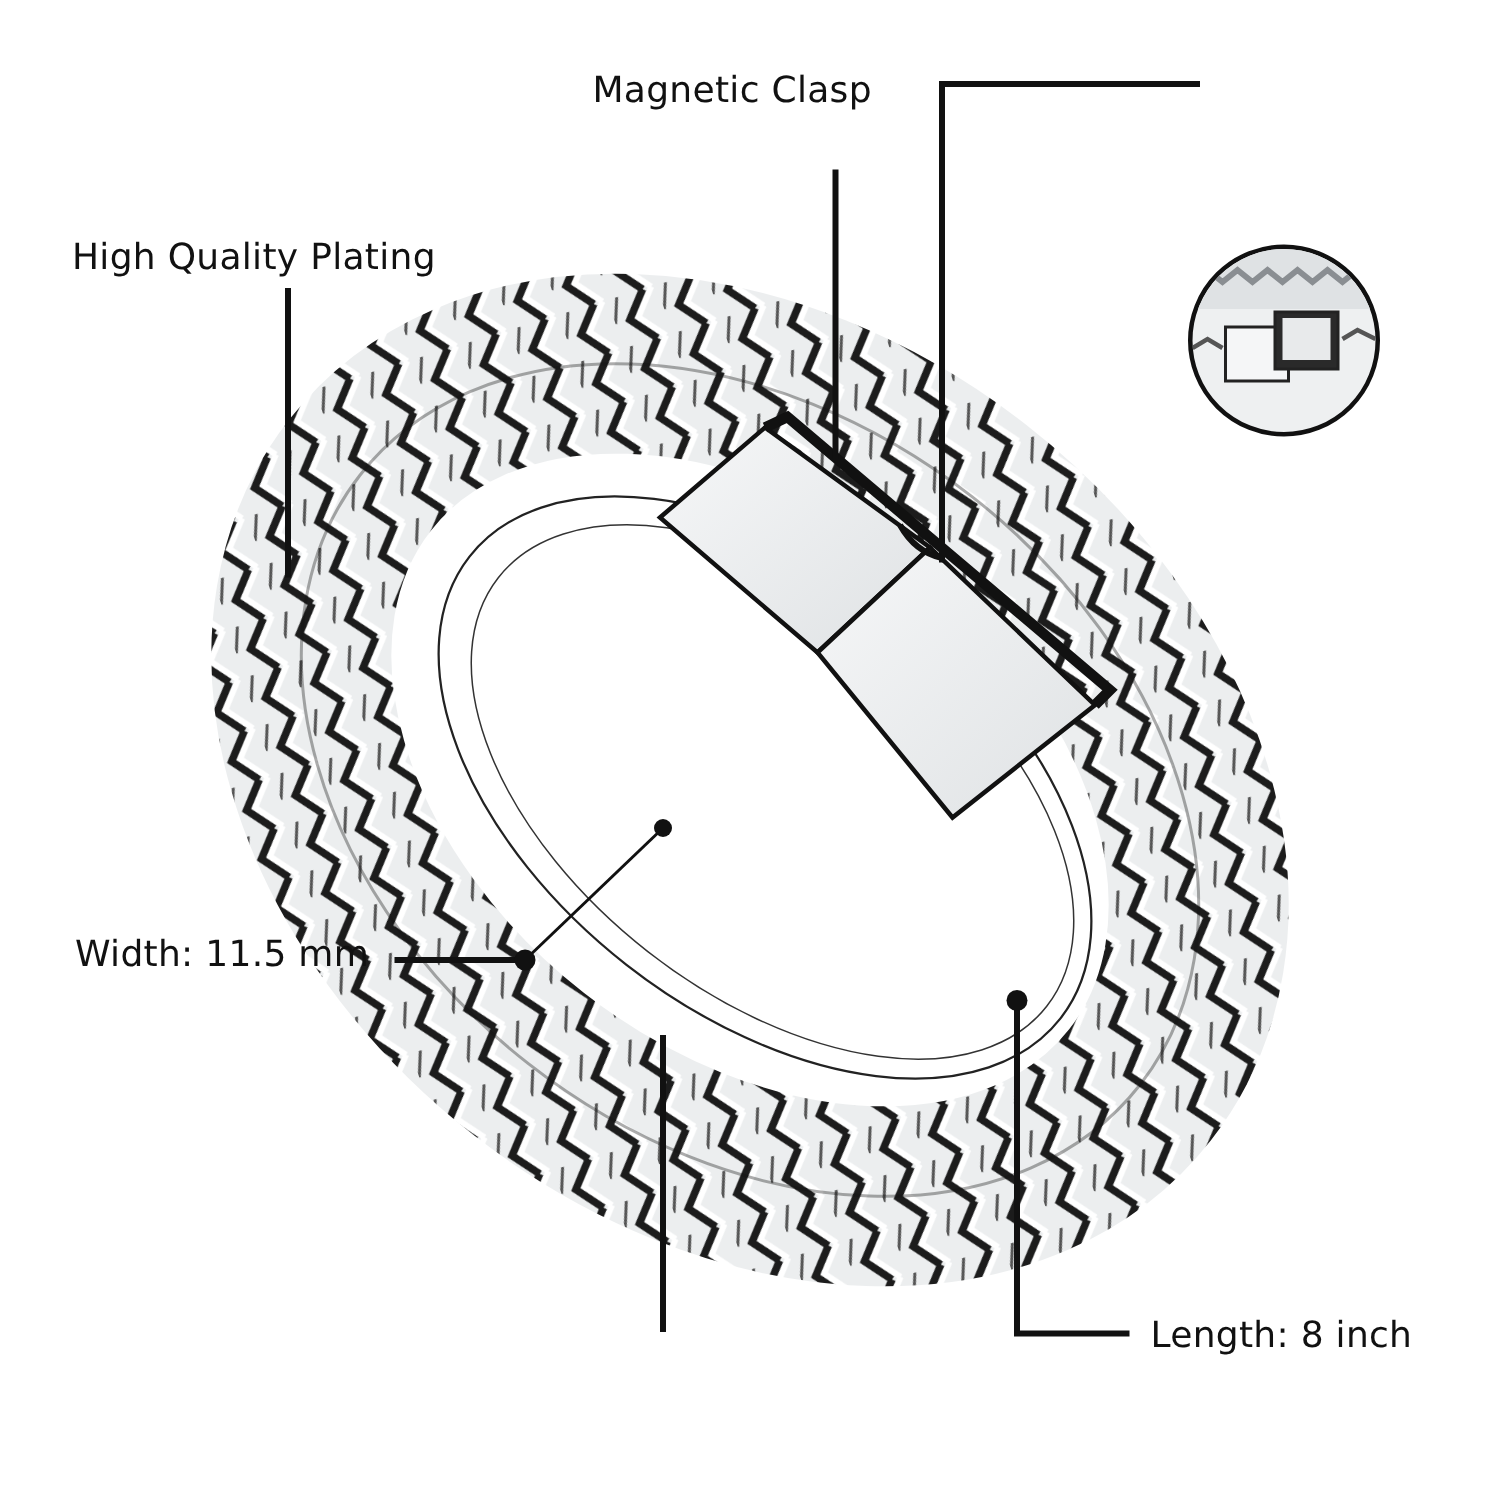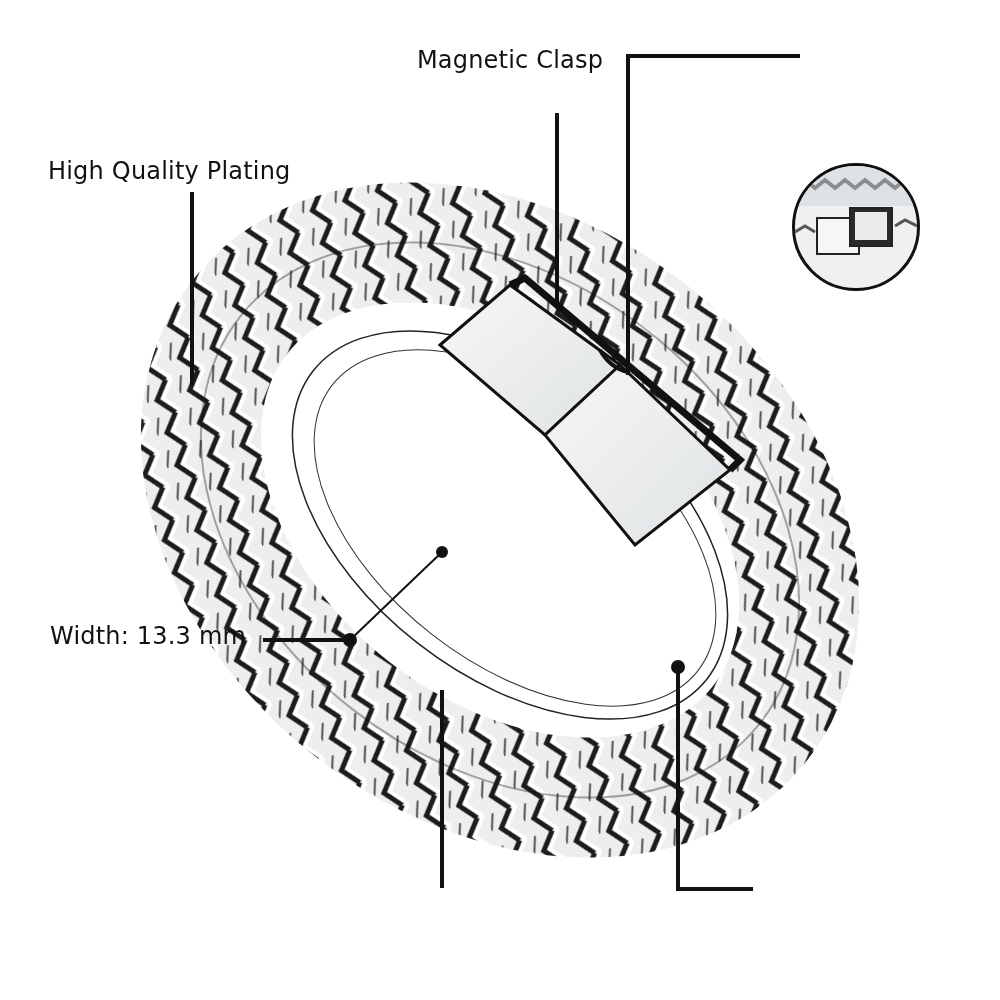--- a/index.html
+++ b/index.html
@@ -1,18 +1,18 @@
 <!DOCTYPE html>
 <html><head>
 <meta charset="utf-8">
 <style>
   html, body { margin: 0; padding: 0; background: #ffffff; }
   .stage { position: relative; width: 1000px; height: 1000px; overflow: hidden; background: #ffffff; font-family: "DejaVu Sans", sans-serif; color: #111111; }
   .label { position: absolute; font-size: 24px; line-height: 30px; white-space: nowrap; color: #111111; letter-spacing: 0.2px; }
-  .label.center { text-align: center; }
+  .label.center { }
   svg.art { position: absolute; left: 0; top: 0; }
   .inset { position: absolute; left: 792px; top: 163px; width: 128px; height: 128px; border-radius: 50%; border: 3px solid #111; background: #eef0f1; overflow: hidden; box-sizing: border-box; }
 </style>
 </head>
 <body>
 
 <div class="stage">
 
   <svg class="art" width="1000" height="1000" viewBox="0 0 1000 1000">
     <defs>
@@ -77,17 +77,18 @@
     </svg>
   </div>
 
   <div class="label center" style="left:395px; top:45px; width:230px;">
     <div>Magnetic Clasp</div>
   </div>
 
   <div class="label" style="left:48px; top:156px;">High Quality Plating</div>
 
 
-  <div class="label" style="left:50px; top:621px;">Width: 13.3 mm</div>
+  <div class="label" style="left:50px; top:621px;">Width: 11.5 mm</div>
 
 
+  <div class="label" style="left:767px; top:875px;">Length: 8 inch</div>
 
 </div>
 
 </body></html>

